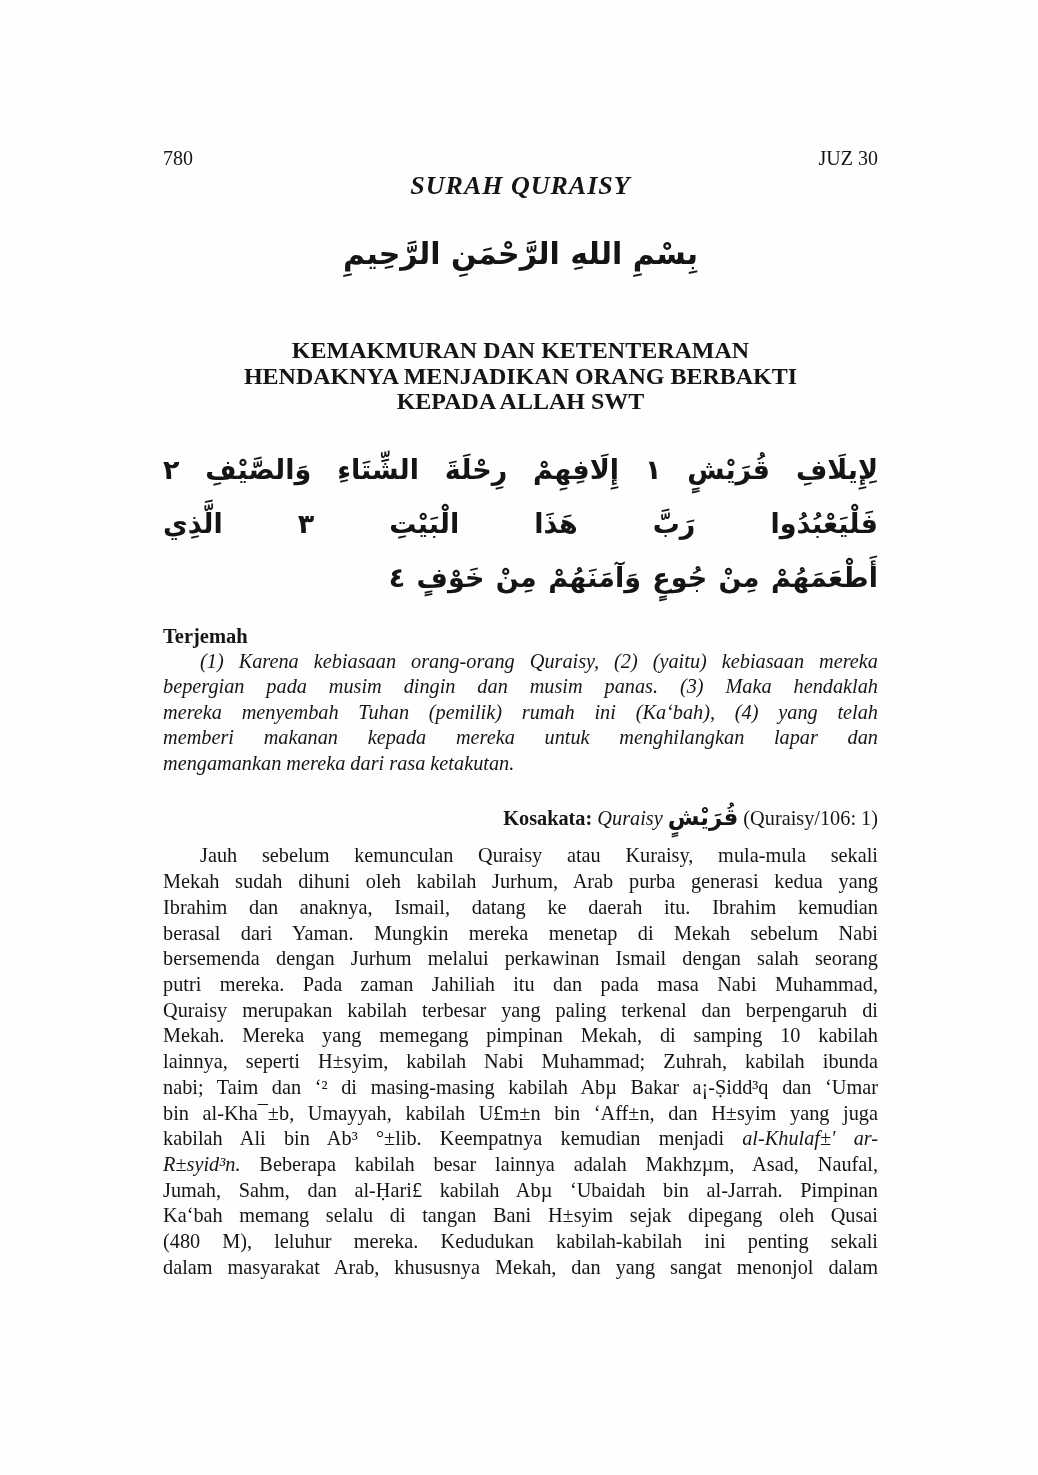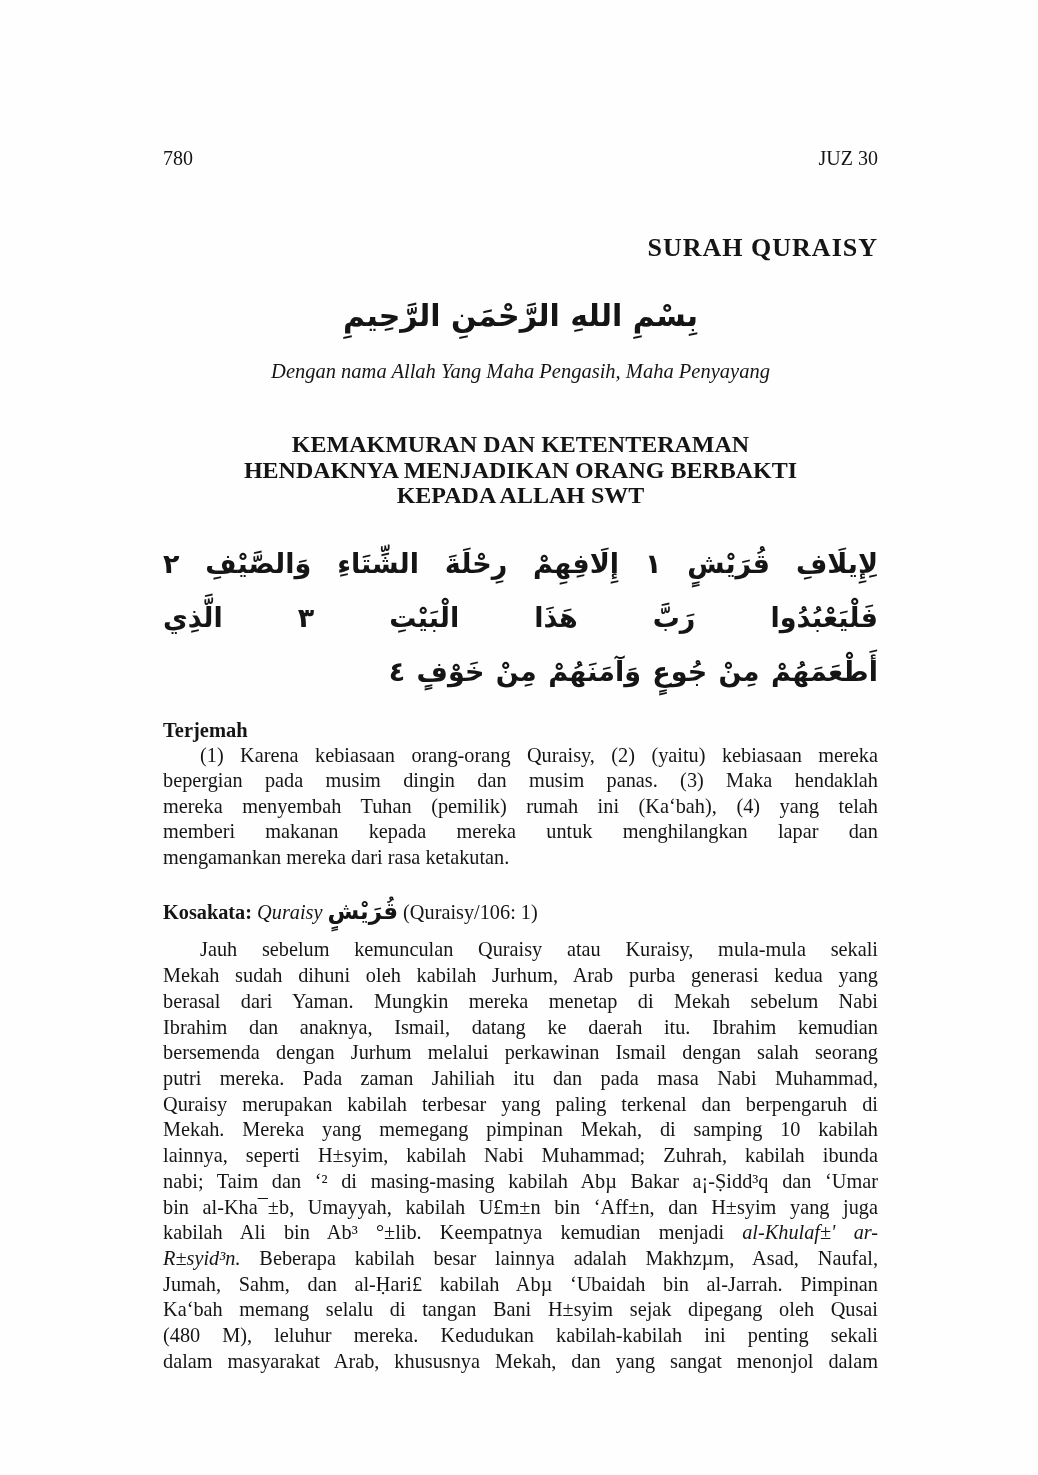--- a/index.html
+++ b/index.html
@@ -18,23 +18,22 @@
   .header{
     padding-top:146px;
     display:flex;justify-content:space-between;align-items:baseline;
     font-size:20px;line-height:24px;gap:32px;
   }
   .header .center-slot{position:absolute;left:0;right:0;text-align:center;}
   .header{position:relative;}
 
   
   .surah-title{
-    margin-top:62px;
-    text-align:right;
-    font-size:26px;font-weight:bold;letter-spacing:1px;line-height:32px;
+    text-align:center;
+    font-size:26px;font-weight:bold;letter-spacing:1px;line-height:32px;font-style:italic;
   }
 
   
   .bismillah{
     margin-top:14px;height:74px;
     display:flex;align-items:center;justify-content:center;
     font-family:"DejaVu Sans", sans-serif;
     font-size:30px;font-weight:bold;direction:rtl;
   }
 
@@ -61,28 +60,29 @@
     word-spacing:2px;
   }
   .verses .line:last-child{text-align:right;text-align-last:right;}
 
   
   .terjemah-label{
     margin-top:18px;
     font-weight:bold;font-size:20.5px;line-height:26px;
   }
   .terjemah-text .line{
+    font-style:italic;
     font-size:20.3px;line-height:25.6px;
     text-align:justify;text-align-last:justify;
   }
   .terjemah-text .line:first-child{text-indent:37px;}
   .terjemah-text .line:last-child{text-align-last:left;}
 
   
-  .kosakata{margin-top:22px;}
+  .kosakata{margin-top:22px;text-align:right;}
   .kosakata .line{font-size:20.3px;line-height:38px;}
   .seg-bold{font-weight:bold;}
   .seg-italic{font-style:italic;}
   .seg-normal{}
   .seg-arabic{
     font-family:"DejaVu Sans", sans-serif;
     font-size:23px;font-weight:600;direction:rtl;unicode-bidi:embed;
   }
 
   
@@ -101,21 +101,20 @@
 
     <div class="header">
       <span>780</span>
       <span>JUZ 30</span>
     </div>
 
     <div class="surah-title">SURAH QURAISY</div>
 
     <div class="bismillah">بِسْمِ اللهِ الرَّحْمَنِ الرَّحِيمِ</div>
 
-    <div class="bismillah-tr">Dengan nama Allah Yang Maha Pengasih, Maha Penyayang</div>
 
     <div class="section-heading">
         <div class="line">KEMAKMURAN DAN KETENTERAMAN</div>
         <div class="line">HENDAKNYA MENJADIKAN ORANG BERBAKTI</div>
         <div class="line">KEPADA ALLAH SWT</div>
       </div>
 
     <div class="verses">
         <div class="line">لِإِيلَافِ قُرَيْشٍ ١ إِلَافِهِمْ رِحْلَةَ الشِّتَاءِ وَالصَّيْفِ ٢ فَلْيَعْبُدُوا رَبَّ هَذَا الْبَيْتِ ٣ الَّذِي</div>
         <div class="line">أَطْعَمَهُمْ مِنْ جُوعٍ وَآمَنَهُمْ مِنْ خَوْفٍ ٤</div>
@@ -131,22 +130,22 @@
         <div class="line">mengamankan mereka dari rasa ketakutan.</div>
       </div>
 
     <div class="kosakata">
         <div class="line"><span class="seg-bold">Kosakata: </span><span class="seg-italic">Quraisy </span><span class="seg-arabic">قُرَيْشٍ</span><span class="seg-normal"> (Quraisy/106: 1)</span></div>
       </div>
 
     <div class="body-text">
         <div class="line">Jauh sebelum kemunculan Quraisy atau Kuraisy, mula-mula sekali</div>
         <div class="line">Mekah sudah dihuni oleh kabilah Jurhum, Arab purba generasi kedua yang</div>
+        <div class="line">Ibrahim dan anaknya, Ismail, datang ke daerah itu. Ibrahim kemudian</div>
         <div class="line">berasal dari Yaman. Mungkin mereka menetap di Mekah sebelum Nabi</div>
-        <div class="line">Ibrahim dan anaknya, Ismail, datang ke daerah itu. Ibrahim kemudian</div>
         <div class="line">bersemenda dengan Jurhum melalui perkawinan Ismail dengan salah seorang</div>
         <div class="line">putri mereka. Pada zaman Jahiliah itu dan pada masa Nabi Muhammad,</div>
         <div class="line">Quraisy merupakan kabilah terbesar yang paling terkenal dan berpengaruh di</div>
         <div class="line">Mekah. Mereka yang memegang pimpinan Mekah, di samping 10 kabilah</div>
         <div class="line">lainnya, seperti H±syim, kabilah Nabi Muhammad; Zuhrah, kabilah ibunda</div>
         <div class="line">nabi; Taim dan ‘² di masing-masing kabilah Abµ Bakar a¡-Ṣidd³q dan ‘Umar</div>
         <div class="line">bin al-Kha¯±b, Umayyah, kabilah U£m±n bin ‘Aff±n, dan H±syim yang juga</div>
         <div class="line"><span class="seg-normal">kabilah Ali bin Ab³ °±lib. Keempatnya kemudian menjadi </span><span class="seg-italic">al-Khulaf±' ar-</span></div>
         <div class="line"><span class="seg-italic">R±syid³n.</span><span class="seg-normal"> Beberapa kabilah besar lainnya adalah Makhzµm, Asad, Naufal,</span></div>
         <div class="line">Jumah, Sahm, dan al-Ḥari£ kabilah Abµ ‘Ubaidah bin al-Jarrah. Pimpinan</div>

